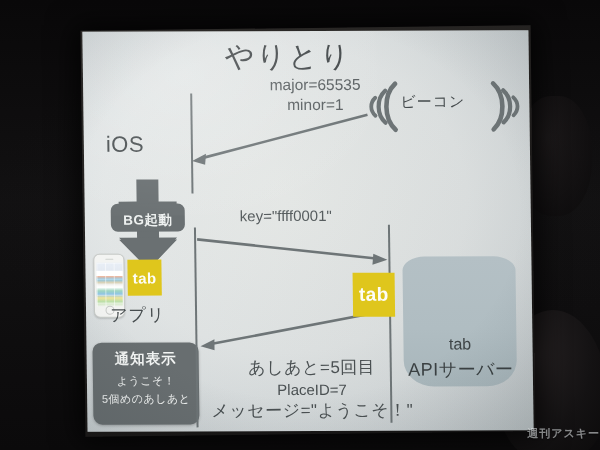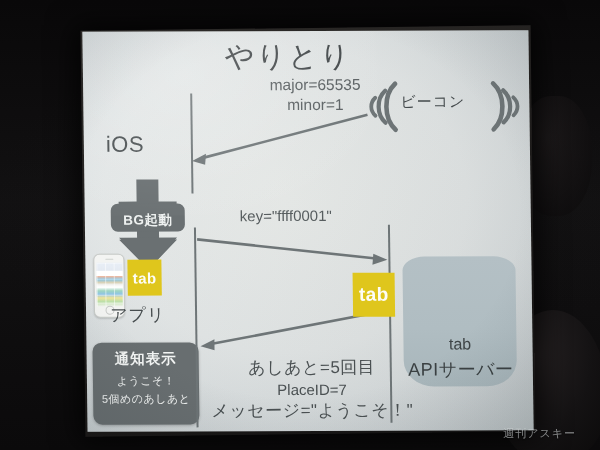--- a/index.html
+++ b/index.html
@@ -342,27 +342,27 @@
     text-align: center;
     font-size: 18px;
     letter-spacing: .5px;
     color: #3a4042;
     white-space: nowrap;
   }
 
   
   .watermark {
     position: absolute;
-    right: 24px;
+    right: 0;
     bottom: 9px;
     font-size: 11px;
     letter-spacing: 1px;
     color: rgba(235,238,240,0.55);
     text-shadow: 0 1px 1px rgba(0,0,0,0.6);
-    font-weight: normal;
+    font-weight: bold;
   }
 
   svg { overflow: visible; }
 </style>
 </head>
 <body>
 
 <div id="stage">
 
   <div class="room-glow"></div>

